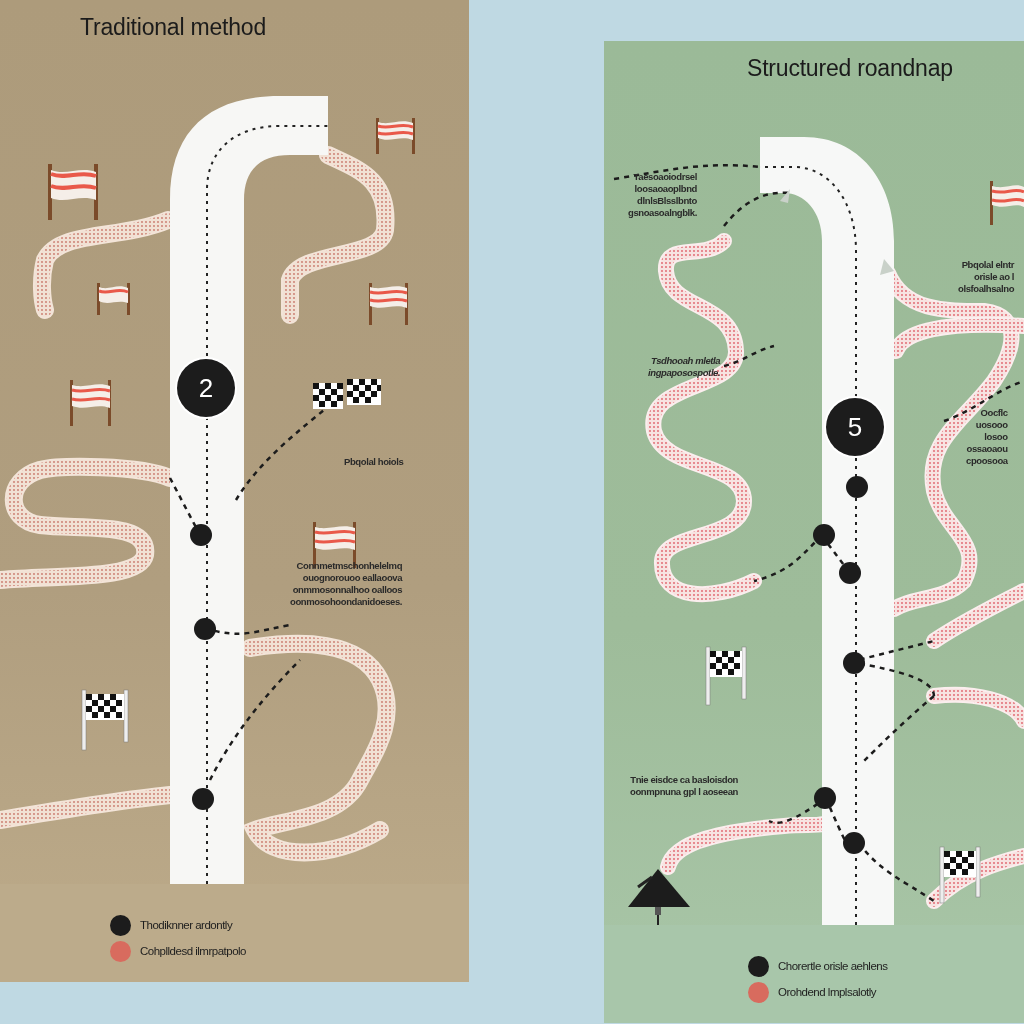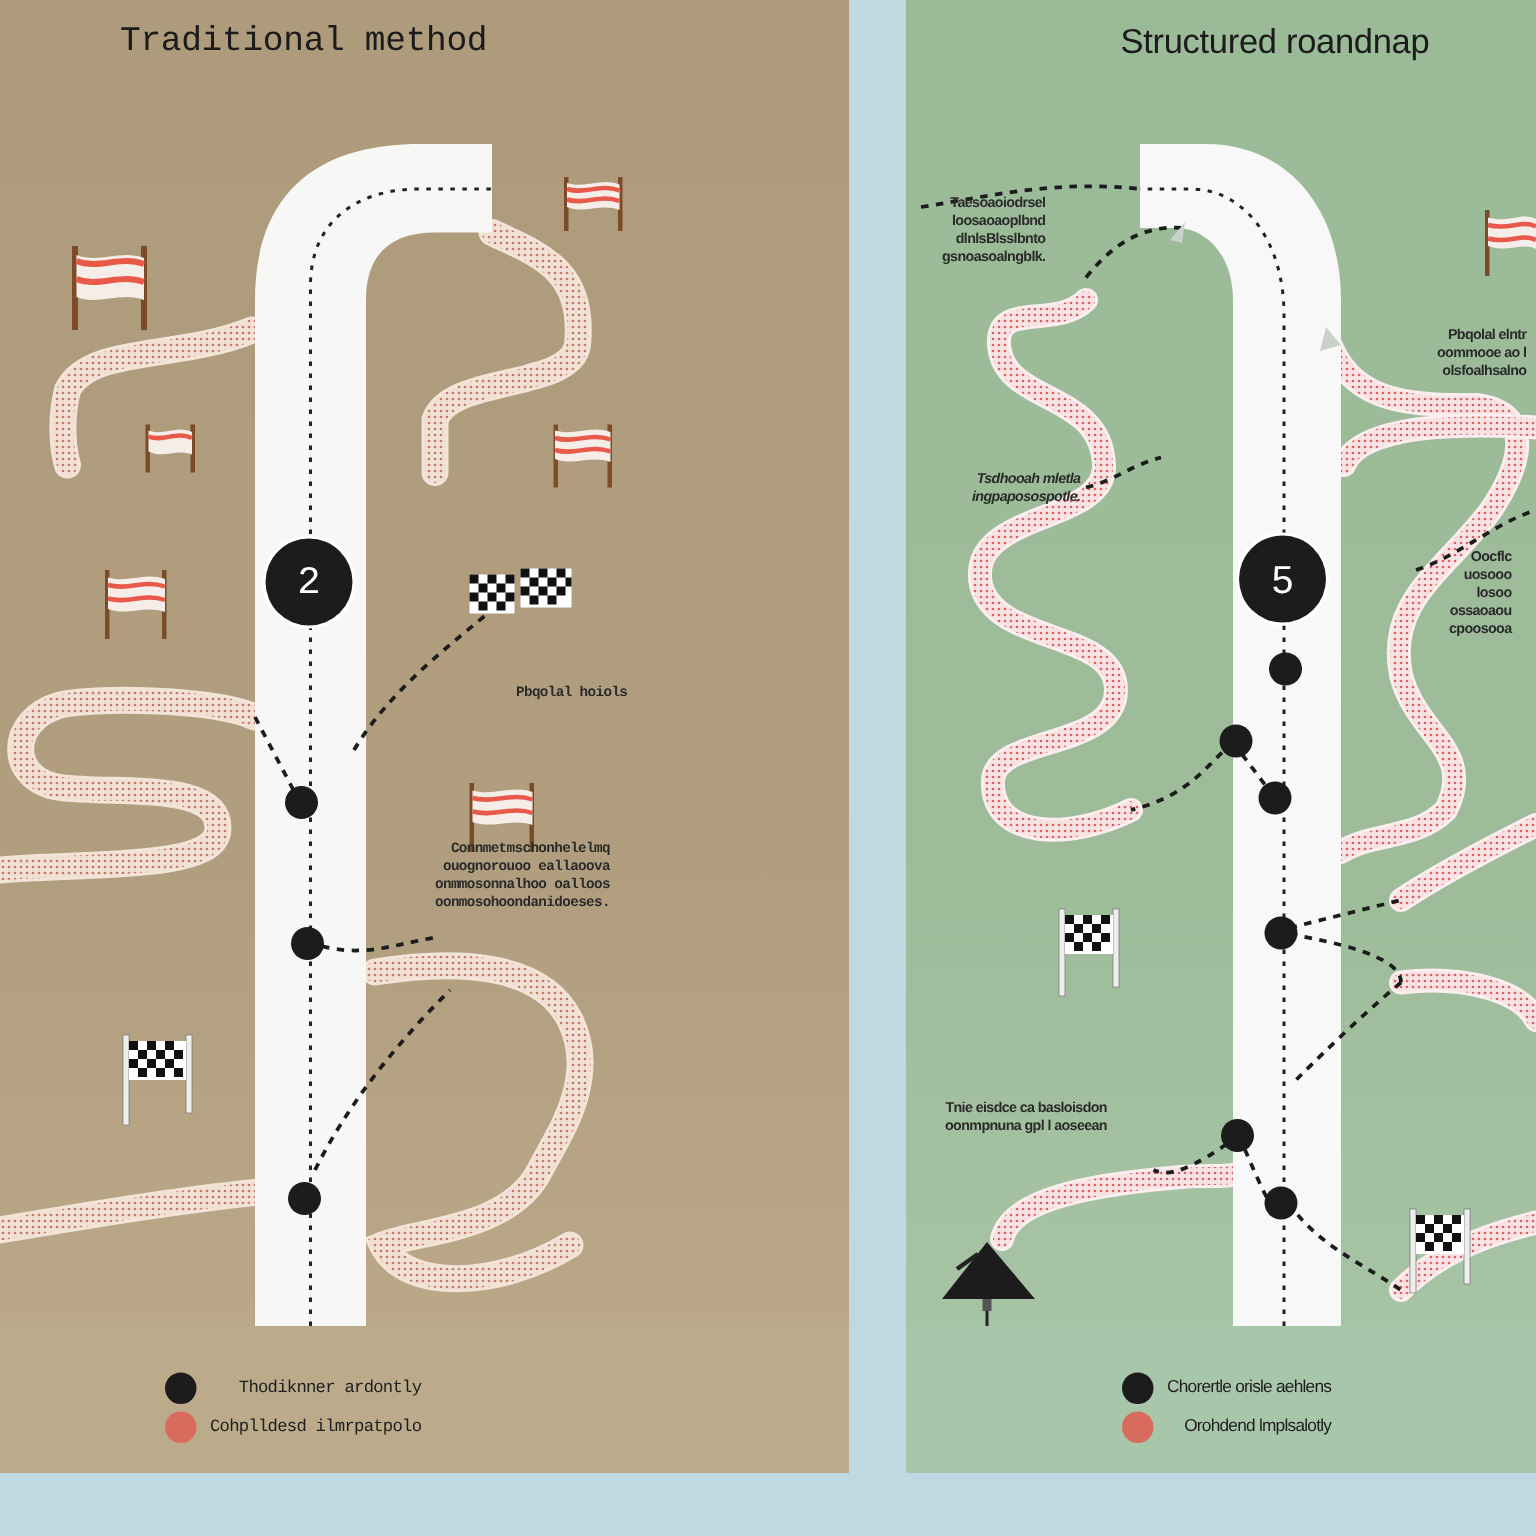--- a/index.html
+++ b/index.html
@@ -3,38 +3,38 @@
   <meta charset="utf-8">
   <style>
     html, body { margin: 0; padding: 0; }
     body {
       width: 1024px; height: 1024px; overflow: hidden;
       background: #bfd9e3;
       font-family: "Liberation Sans", sans-serif;
       position: relative;
     }
     .panel { position: absolute; top: 0; height: 982px; overflow: hidden; }
-    .panel-left { left: 0; width: 566px; background: linear-gradient(180deg,#ad9b7b 0%, #b09e7f 60%, #bdab8a 100%); font-family: Liberation Mono, monospace; }
-    .panel-right { left: 604px; width: 420px; background: linear-gradient(180deg,#9bba98 0%, #9ebc9a 60%, #a9c6a8 100%); }
+    .panel-left { left: 0; width: 469px; background: linear-gradient(180deg,#ad9b7b 0%, #b09e7f 60%, #bdab8a 100%); }
+    .panel-right { left: 604px; width: 420px; background: linear-gradient(180deg,#9bba98 0%, #9ebc9a 60%, #a9c6a8 100%); margin-top: 41px; }
     .legend-band { position: absolute; left: 0; right: 0; top: 884px; height: 98px; }
     .panel-left .legend-band { background: #bcab8b; }
     .panel-right .legend-band { background: #a8c6aa; }
     .title {
       position: absolute; top: 14px; font-size: 23px; color: #1b1b1b;
       letter-spacing: -0.2px; white-space: nowrap;
     }
     .panel-left .title { left: 80px; }
     .panel-right .title { left: 143px; }
     svg.art { position: absolute; left: 0; top: 0; }
     .note {
       position: absolute; font-size: 9.5px; line-height: 12px; color: #2a2a2a;
       font-weight: bold; letter-spacing: -0.4px; white-space: nowrap; text-align: right;
     }
     .legend { position: absolute; top: 912px; }
-    .legend-row { display: flex; align-items: center; height: 26px; justify-content: space-between; }
+    .legend-row { display: flex; align-items: center; height: 26px; }
     .dot { width: 21px; height: 21px; border-radius: 50%; margin-right: 9px; }
     .legend-label { font-size: 11.5px; color: #1e1e1e; letter-spacing: -0.5px; }
     .num-marker {
       position: absolute; width: 58px; height: 58px; border-radius: 50%;
       background: #1c1c1c; color: #fff; font-size: 26px; display: flex;
       align-items: center; justify-content: center; box-shadow: 0 0 0 2px #fff;
     }
   </style>
 </head>
 <body>
@@ -334,21 +334,21 @@
     <div>gsnoasoalngblk.</div>
   </div>
 
   <div class="note" style="left:44px; top:314px;font-style:italic;">
     <div>Tsdhooah mletla</div>
     <div>ingpaposospotle.</div>
   </div>
 
   <div class="note" style="left:354px; top:218px;">
     <div>Pbqolal elntr</div>
-    <div>oommooe ao l</div>
+    <div>orisle ao l</div>
     <div>olsfoalhsalno</div>
   </div>
 
   <div class="note" style="left:362px; top:366px;">
     <div>Oocflc</div>
     <div>uosooo</div>
     <div>losoo</div>
     <div>ossaoaou</div>
     <div>cpoosooa</div>
   </div>

